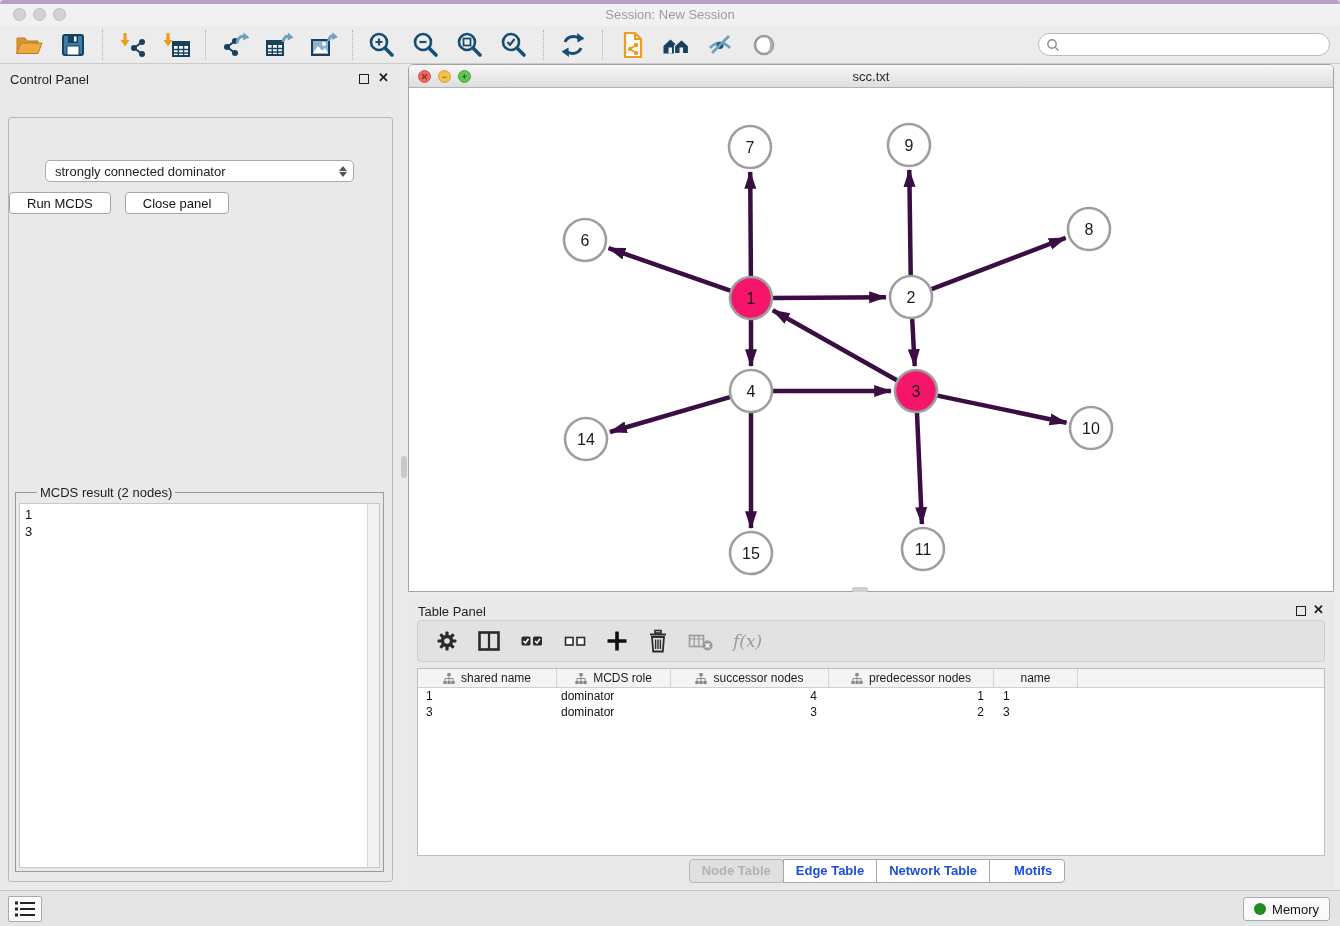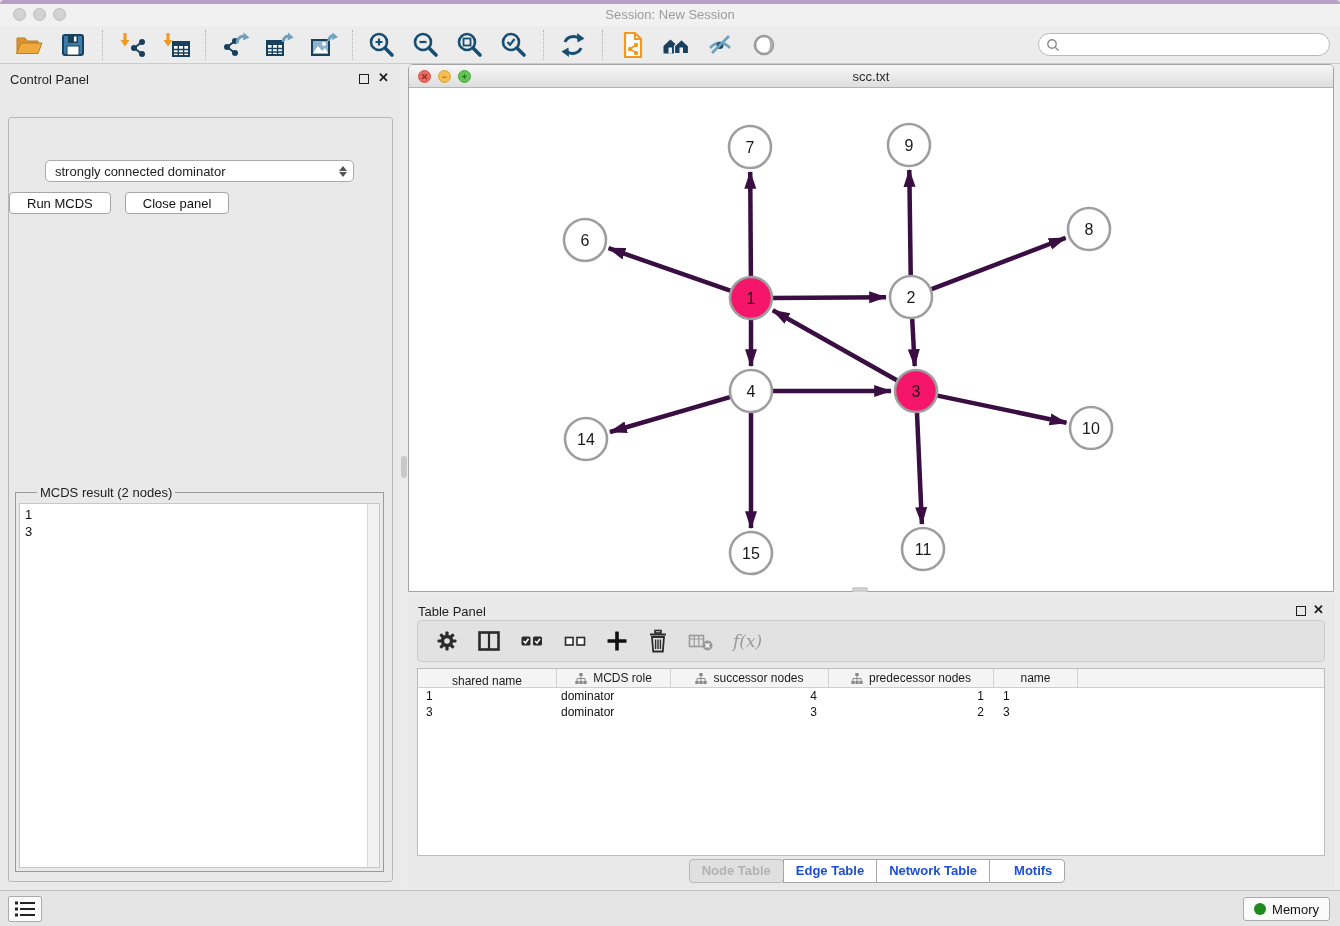--- a/index.html
+++ b/index.html
@@ -401,21 +401,21 @@
       <rect x="1.5" y="5.5" width="14" height="11" fill="none" stroke="#9a9a9a" stroke-width="1.6"></rect>
       <path d="M1.5 9 H15.5 M6.2 5.5 V16.5 M10.8 5.5 V16.5" stroke="#9a9a9a" stroke-width="1.2"></path>
       <circle cx="19.5" cy="15.5" r="5" fill="#9a9a9a"></circle>
       <path d="M17.5 13.5 L21.5 17.5 M21.5 13.5 L17.5 17.5" stroke="#fff" stroke-width="1.5"></path>
     </svg>
     <span class="fx-label">f(x)</span>
   </div>
 
   <div class="table-wrap">
     <div class="thead">
-        <div class="th" style="width: 139px; flex-direction: column;">
+        <div class="th" style="width: 139px;">
           <svg width="12" height="11" viewBox="0 0 12 11">
             <g fill="#8a8a8a">
               <rect x="4.3" y="0" width="3.4" height="3"></rect>
               <rect x="0.3" y="8" width="3.4" height="3"></rect>
               <rect x="4.3" y="8" width="3.4" height="3"></rect>
               <rect x="8.3" y="8" width="3.4" height="3"></rect>
             </g>
             <path d="M6 3 V5.5 M2 8 V5.5 H10 V8 M6 5.5 V8" fill="none" stroke="#8a8a8a" stroke-width="1"></path>
           </svg>
           <span>shared name</span>

